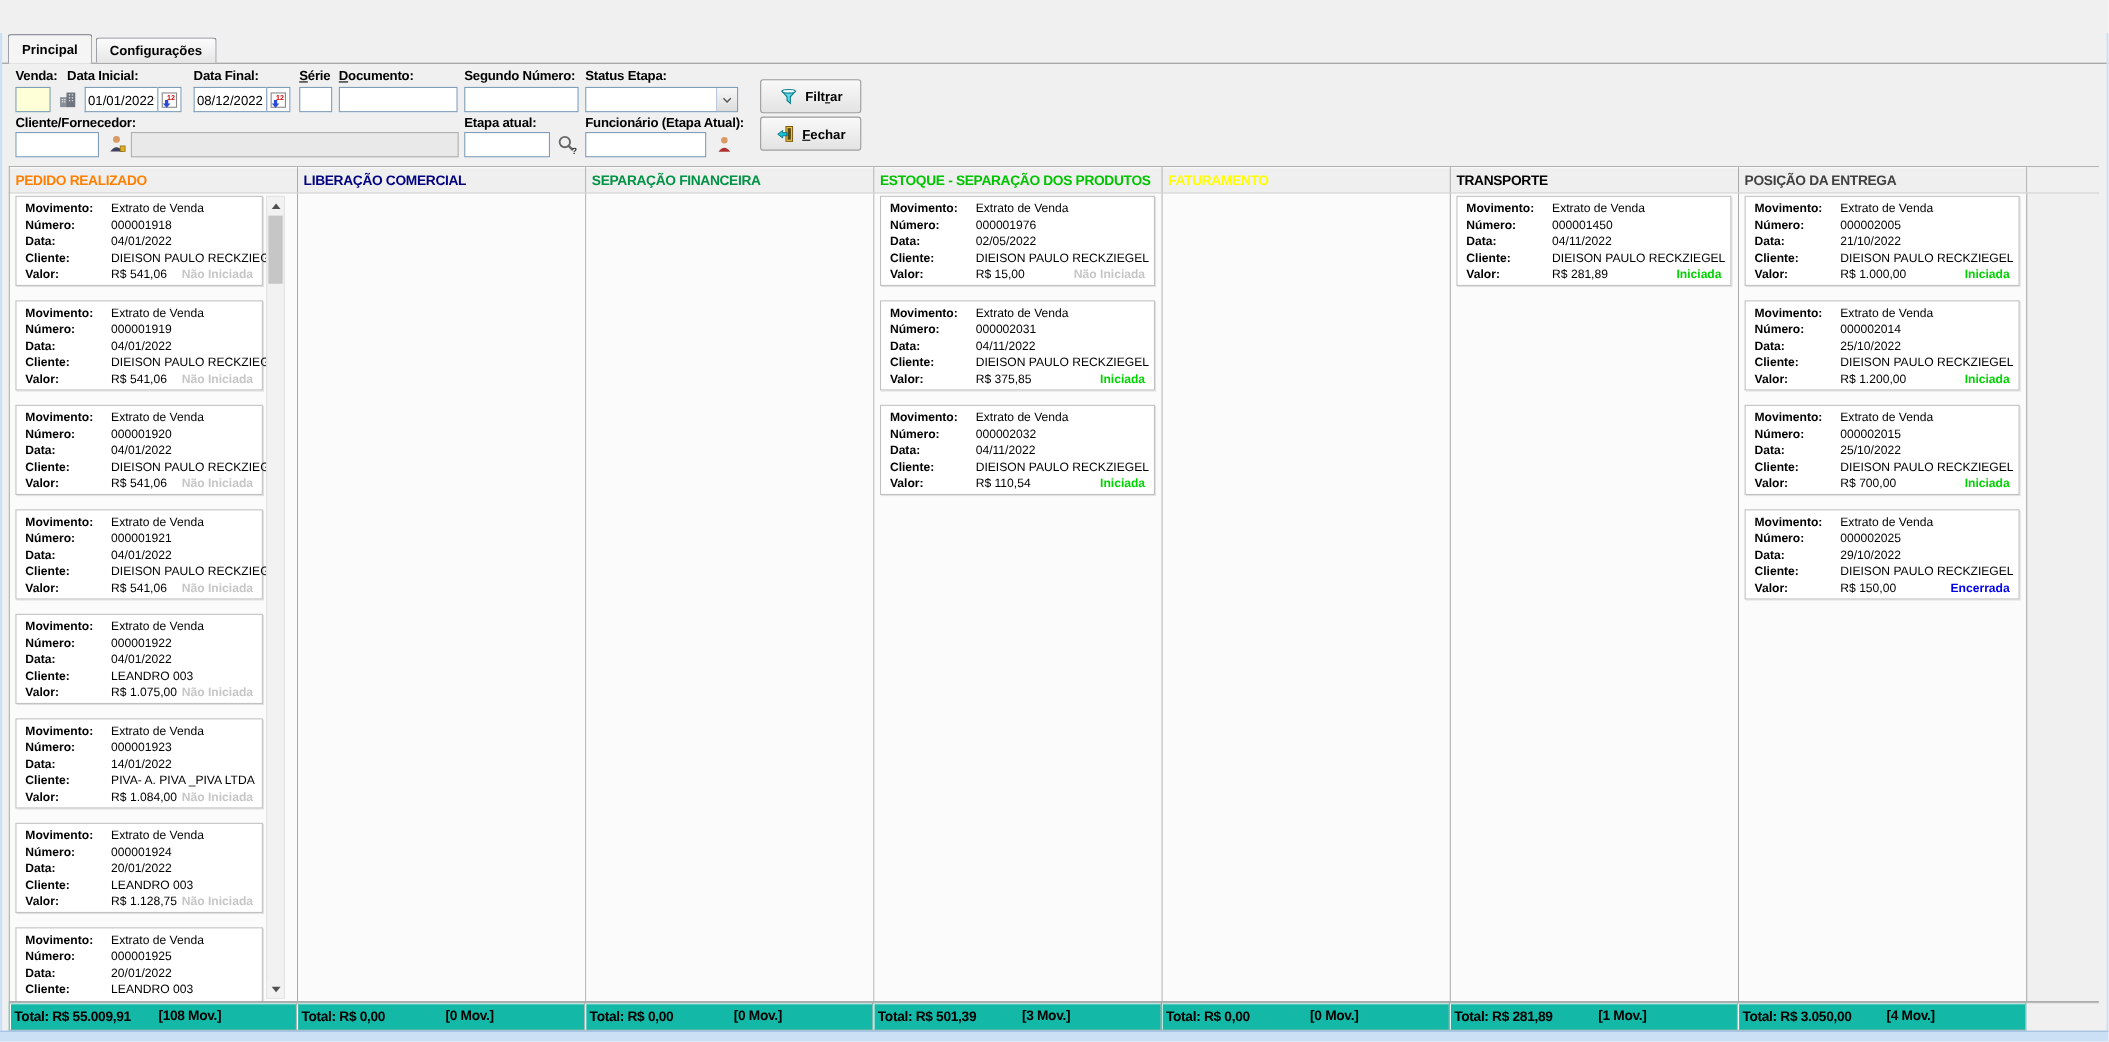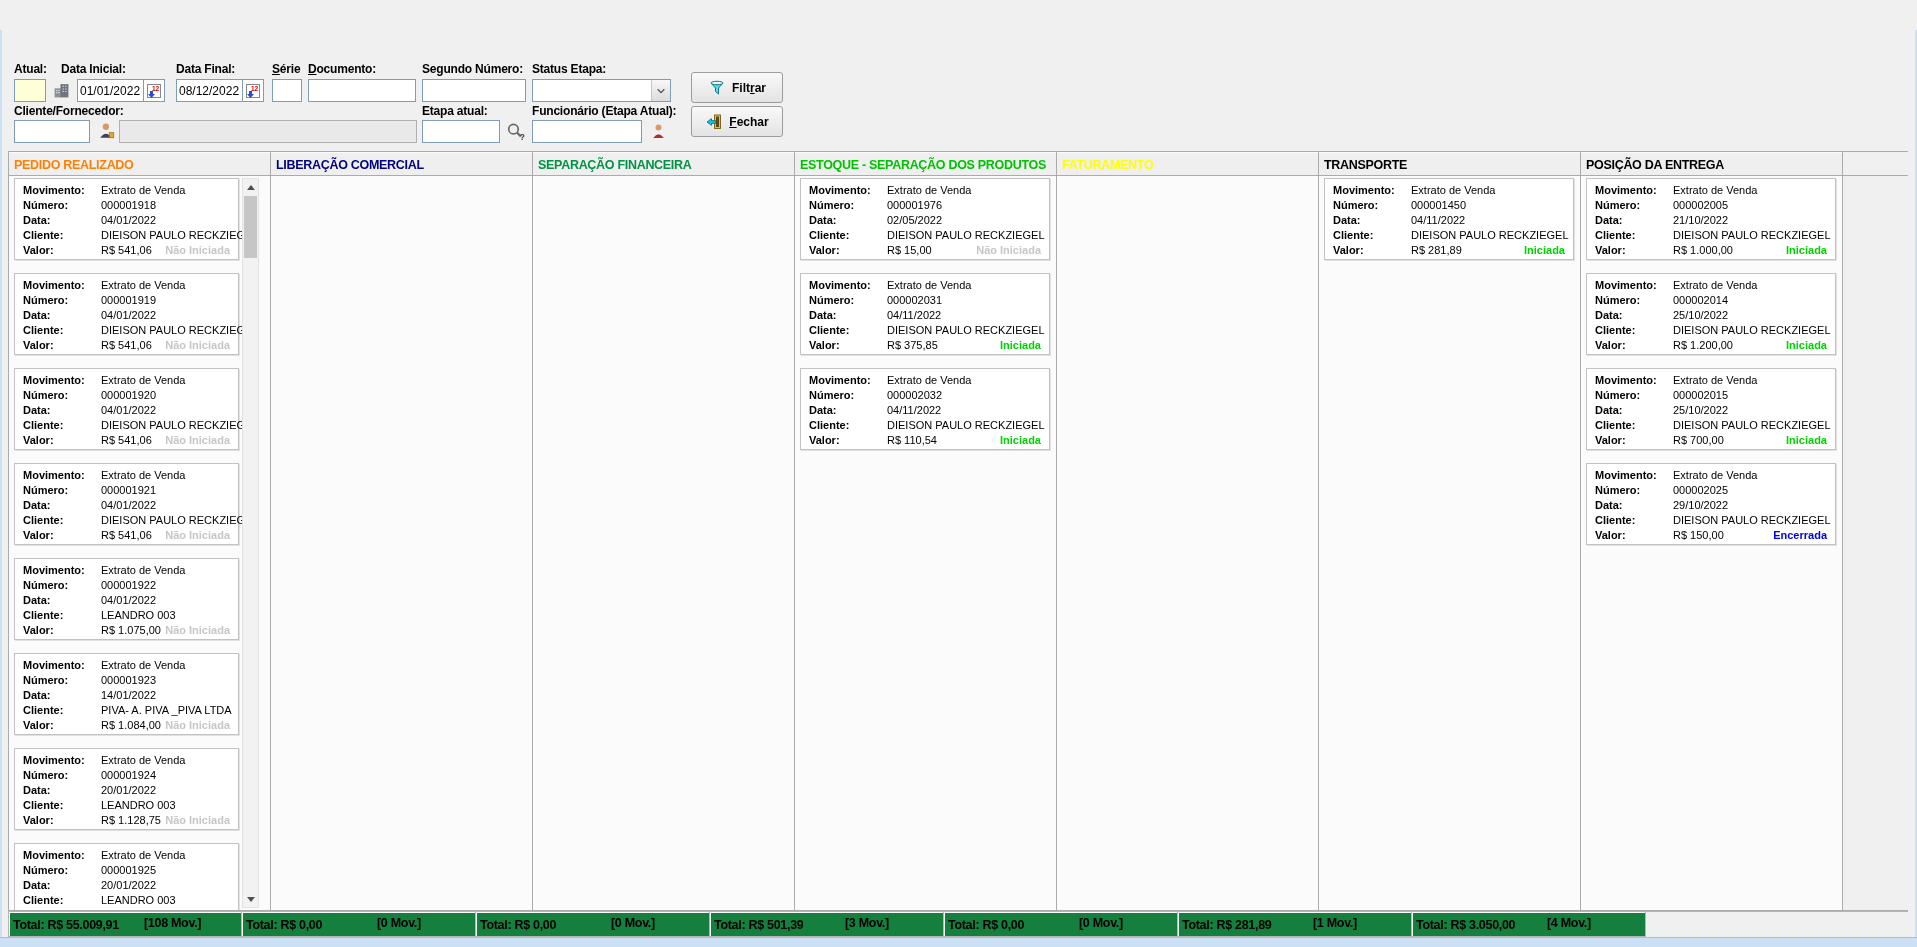--- a/index.html
+++ b/index.html
@@ -85,35 +85,39 @@
   .sb-btn{height:16px;flex:0 0 16px;display:flex;align-items:center;justify-content:center;background:#f2f2f2;}
   .tri-up{width:0;height:0;border-left:4px solid transparent;border-right:4px solid transparent;
     border-bottom:5px solid #505050;}
   .tri-down{width:0;height:0;border-left:4px solid transparent;border-right:4px solid transparent;
     border-top:5px solid #505050;}
   .sb-thumb{height:62px;flex:0 0 62px;background:#c6c6c6;margin:1px 1px 0 1px;}
   .sb-space{flex:1;}
 
   
   .board-status{display:flex;height:26px;box-sizing:border-box;margin-top:0;}
-  .bstat{width:234px;box-sizing:border-box;border:1px solid #b5b5b5;background:#15803d;
+  .bstat{width:262px;box-sizing:border-box;border:1px solid #b5b5b5;background:#14b8a6;
     box-shadow:inset 1px 1px 0 #fdfdfd;position:relative;line-height:23px;white-space:nowrap;overflow:hidden;}
   .bstat + .bstat{border-left:none;}
   .btot{font-size:12.5px;font-weight:bold;letter-spacing:-0.3px;padding-left:4px;}
   .bmov{position:absolute;left:135px;font-size:12.5px;font-weight:bold;letter-spacing:-0.3px;}
   .bfill{flex:1;background:#f0f0f0;border-top:1px solid #b5b5b5;box-sizing:border-box;}
 </style>
 </head>
 <body>
 
 <div class="window">
 
 
-
-  <span class="flabel" style="left:14px;top:62px">Atual:</span>
+  <div class="tabstrip">
+    <div class="tab active">Principal</div>
+    <div class="tab">Configurações</div>
+  </div>
+
+  <span class="flabel" style="left:14px;top:62px">Venda:</span>
   <span class="flabel" style="left:61px;top:62px">Data Inicial:</span>
   <span class="flabel" style="left:176px;top:62px">Data Final:</span>
   <span class="flabel" style="left:272px;top:62px"><span></span><span class="u">S</span><span>érie</span></span>
   <span class="flabel" style="left:308px;top:62px"><span></span><span class="u">D</span><span>ocumento:</span></span>
   <span class="flabel" style="left:422px;top:62px">Segundo Número:</span>
   <span class="flabel" style="left:532px;top:62px">Status Etapa:</span>
 
   <input class="finput yellow" style="left: 14px; top: 79px; width: 32px;" value="">
   <button class="iconbtn" style="left:50px;top:79px">
     <svg width="17" height="17" viewBox="0 0 16 16">
@@ -200,21 +204,21 @@
   </button>
 
   <div class="board">
     <div class="board-headers">
         <div class="bh"><span class="bh-t" style="color: rgb(255, 128, 0);">PEDIDO REALIZADO</span></div>
         <div class="bh"><span class="bh-t" style="color: rgb(0, 0, 128);">LIBERAÇÃO COMERCIAL</span></div>
         <div class="bh"><span class="bh-t" style="color: rgb(0, 146, 69);">SEPARAÇÃO FINANCEIRA</span></div>
         <div class="bh"><span class="bh-t" style="color: rgb(0, 195, 0);">ESTOQUE - SEPARAÇÃO DOS PRODUTOS</span></div>
         <div class="bh"><span class="bh-t" style="color: rgb(255, 255, 0);">FATURAMENTO</span></div>
         <div class="bh"><span class="bh-t" style="color: rgb(0, 0, 0);">TRANSPORTE</span></div>
-        <div class="bh"><span class="bh-t" style="color: #000000;">POSIÇÃO DA ENTREGA</span></div>
+        <div class="bh"><span class="bh-t" style="color: #404040;">POSIÇÃO DA ENTREGA</span></div>
         <div class="bh bfillh"></div>
       </div>
     <div class="board-cols">
         <div class="bcol">
           <div class="bcol-inner">
             <div class="card" style="width: 225px;">
               <div class="crow">
                 <span class="clab">Movimento:</span>
                 <span class="cval">Extrato de Venda</span>
               </div>

